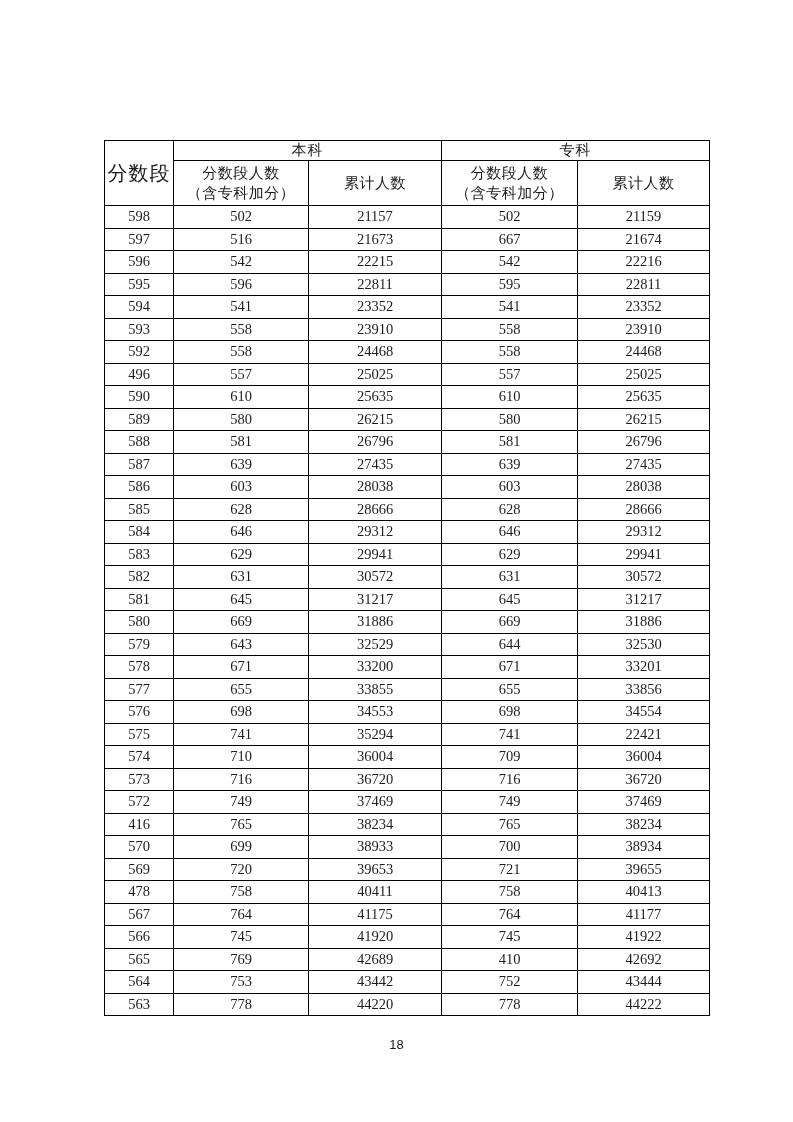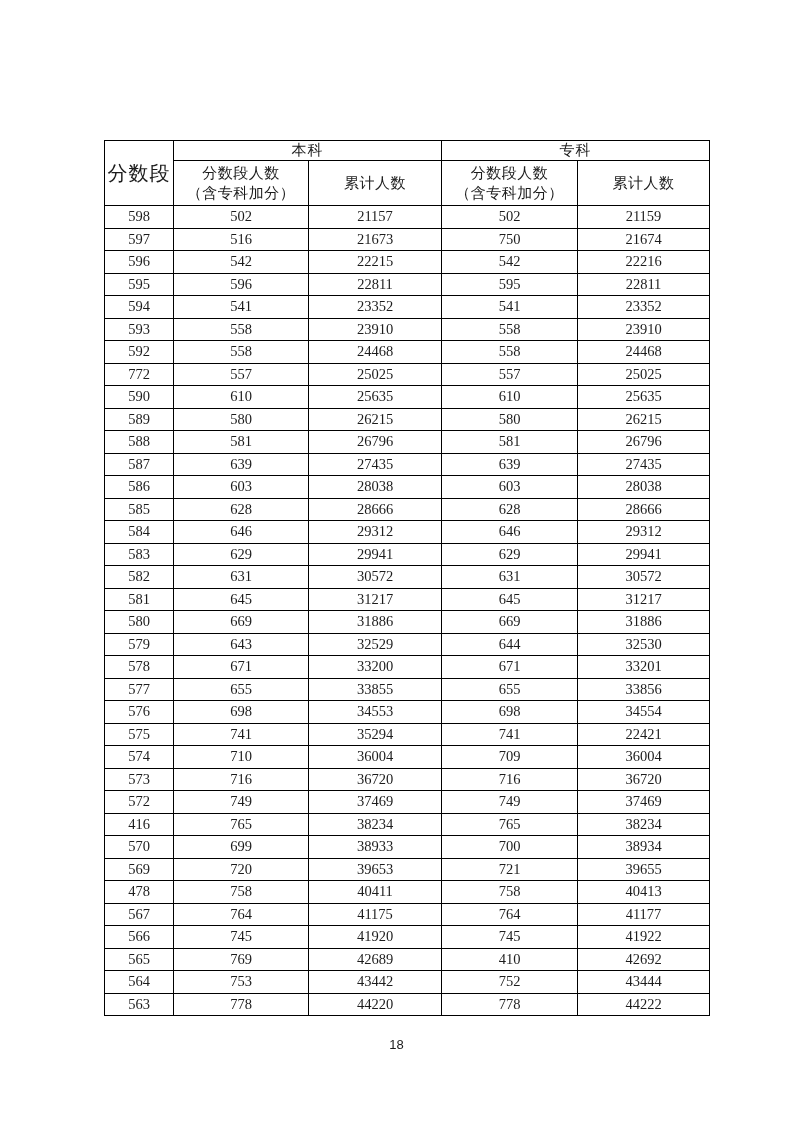--- a/index.html
+++ b/index.html
@@ -133,21 +133,21 @@
           <td>598</td>
           <td>502</td>
           <td>21157</td>
           <td>502</td>
           <td>21159</td>
         </tr>
         <tr>
           <td>597</td>
           <td>516</td>
           <td>21673</td>
-          <td>750</td>
+          <td>667</td>
           <td>21674</td>
         </tr>
         <tr>
           <td>596</td>
           <td>542</td>
           <td>22215</td>
           <td>542</td>
           <td>22216</td>
         </tr>
         <tr>
@@ -172,21 +172,21 @@
           <td>23910</td>
         </tr>
         <tr>
           <td>592</td>
           <td>558</td>
           <td>24468</td>
           <td>558</td>
           <td>24468</td>
         </tr>
         <tr>
-          <td>772</td>
+          <td>496</td>
           <td>557</td>
           <td>25025</td>
           <td>557</td>
           <td>25025</td>
         </tr>
         <tr>
           <td>590</td>
           <td>610</td>
           <td>25635</td>
           <td>610</td>

